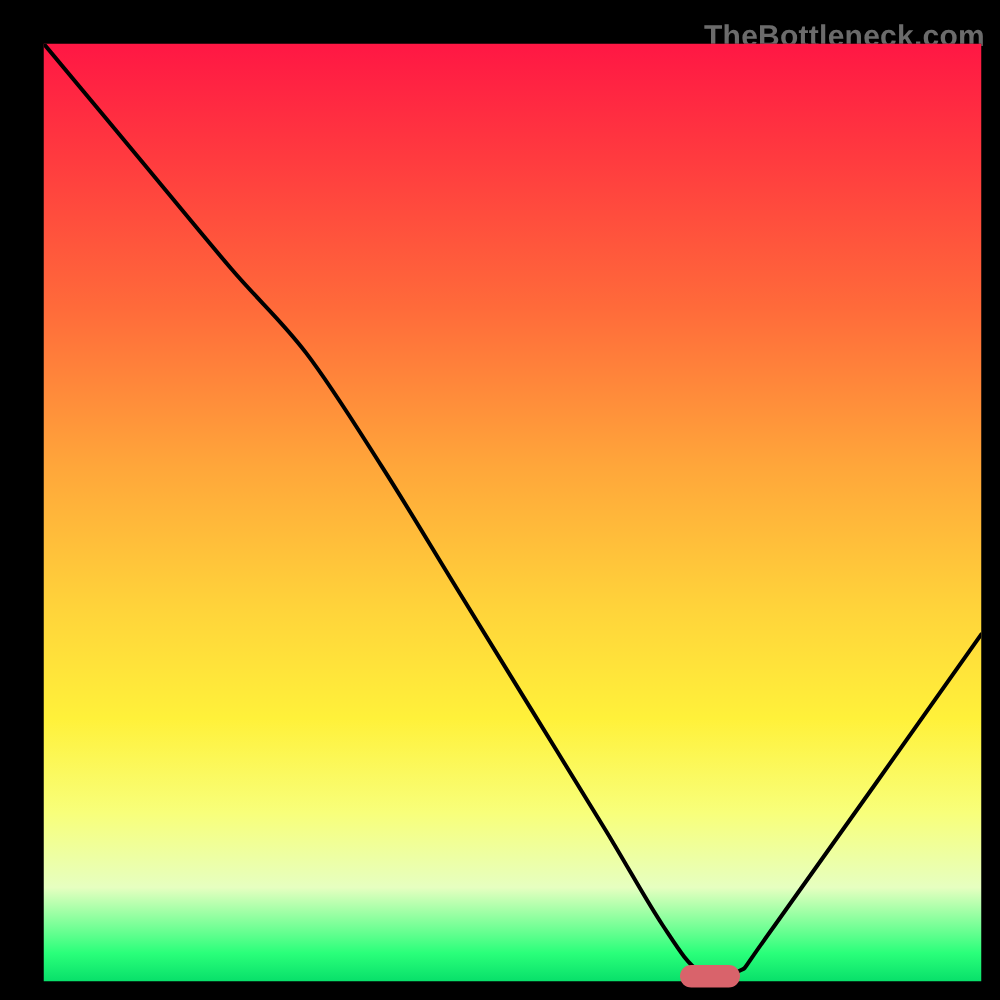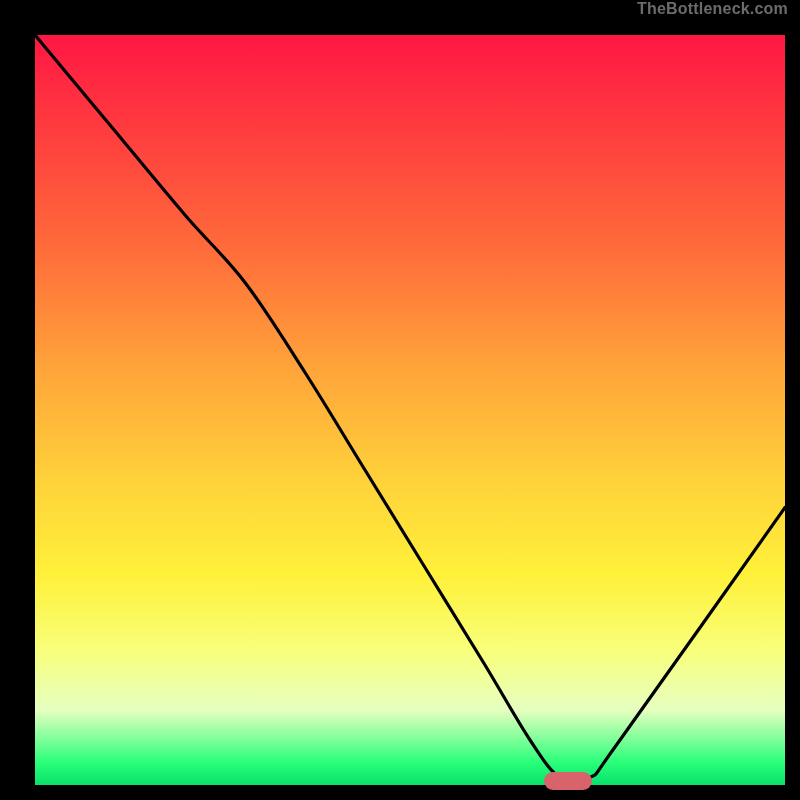--- a/index.html
+++ b/index.html
@@ -51,23 +51,23 @@
   .marker {
     position: absolute;
     width: 48px;
     height: 18px;
     border-radius: 9px;
     background: #d9636b;
     transform: translate(-50%, -50%);
   }
   .watermark {
     position: absolute;
-    top: 0;
+    top: 16px;
     right: 12px;
-    font-size: 16px;
+    font-size: 24px;
     font-weight: 600;
     color: #6b6b6b;
     letter-spacing: 0.2px;
     user-select: none;
     margin-left: 35px;
   }
 </style>
 </head>
 <body>
 

